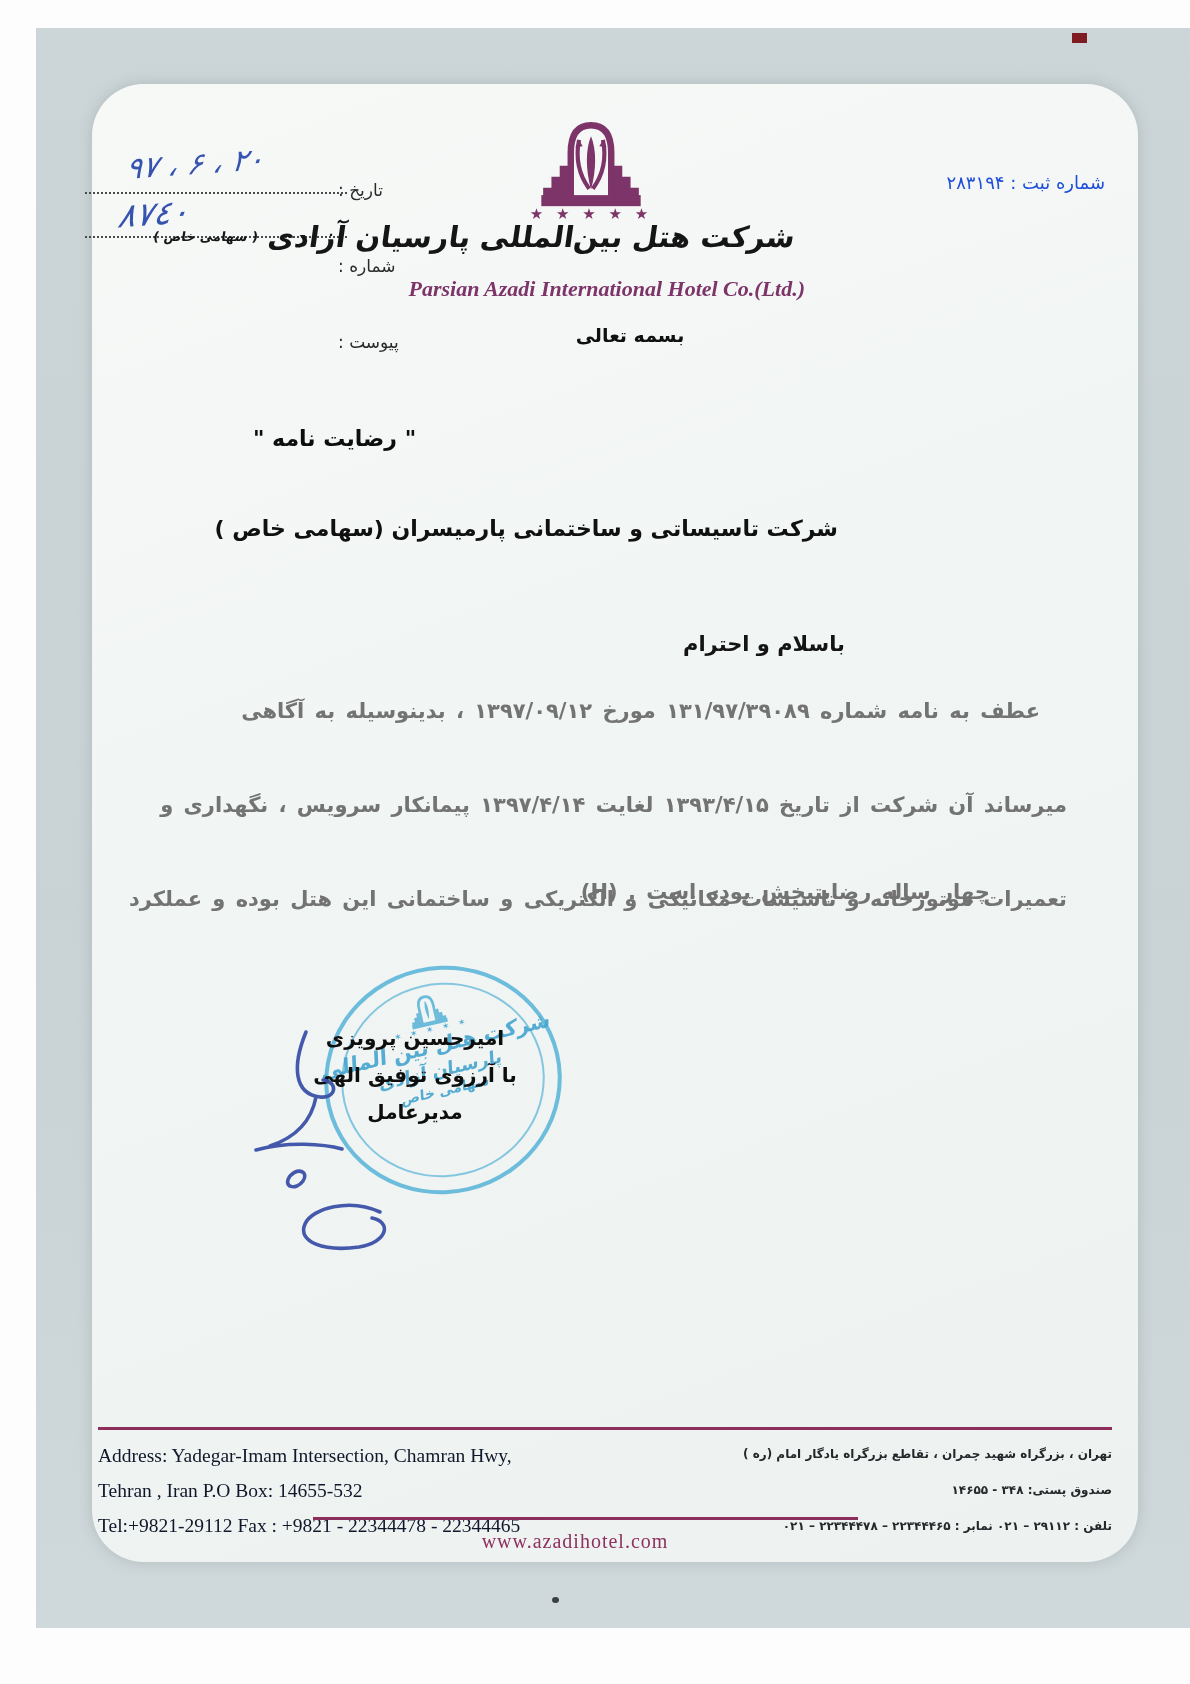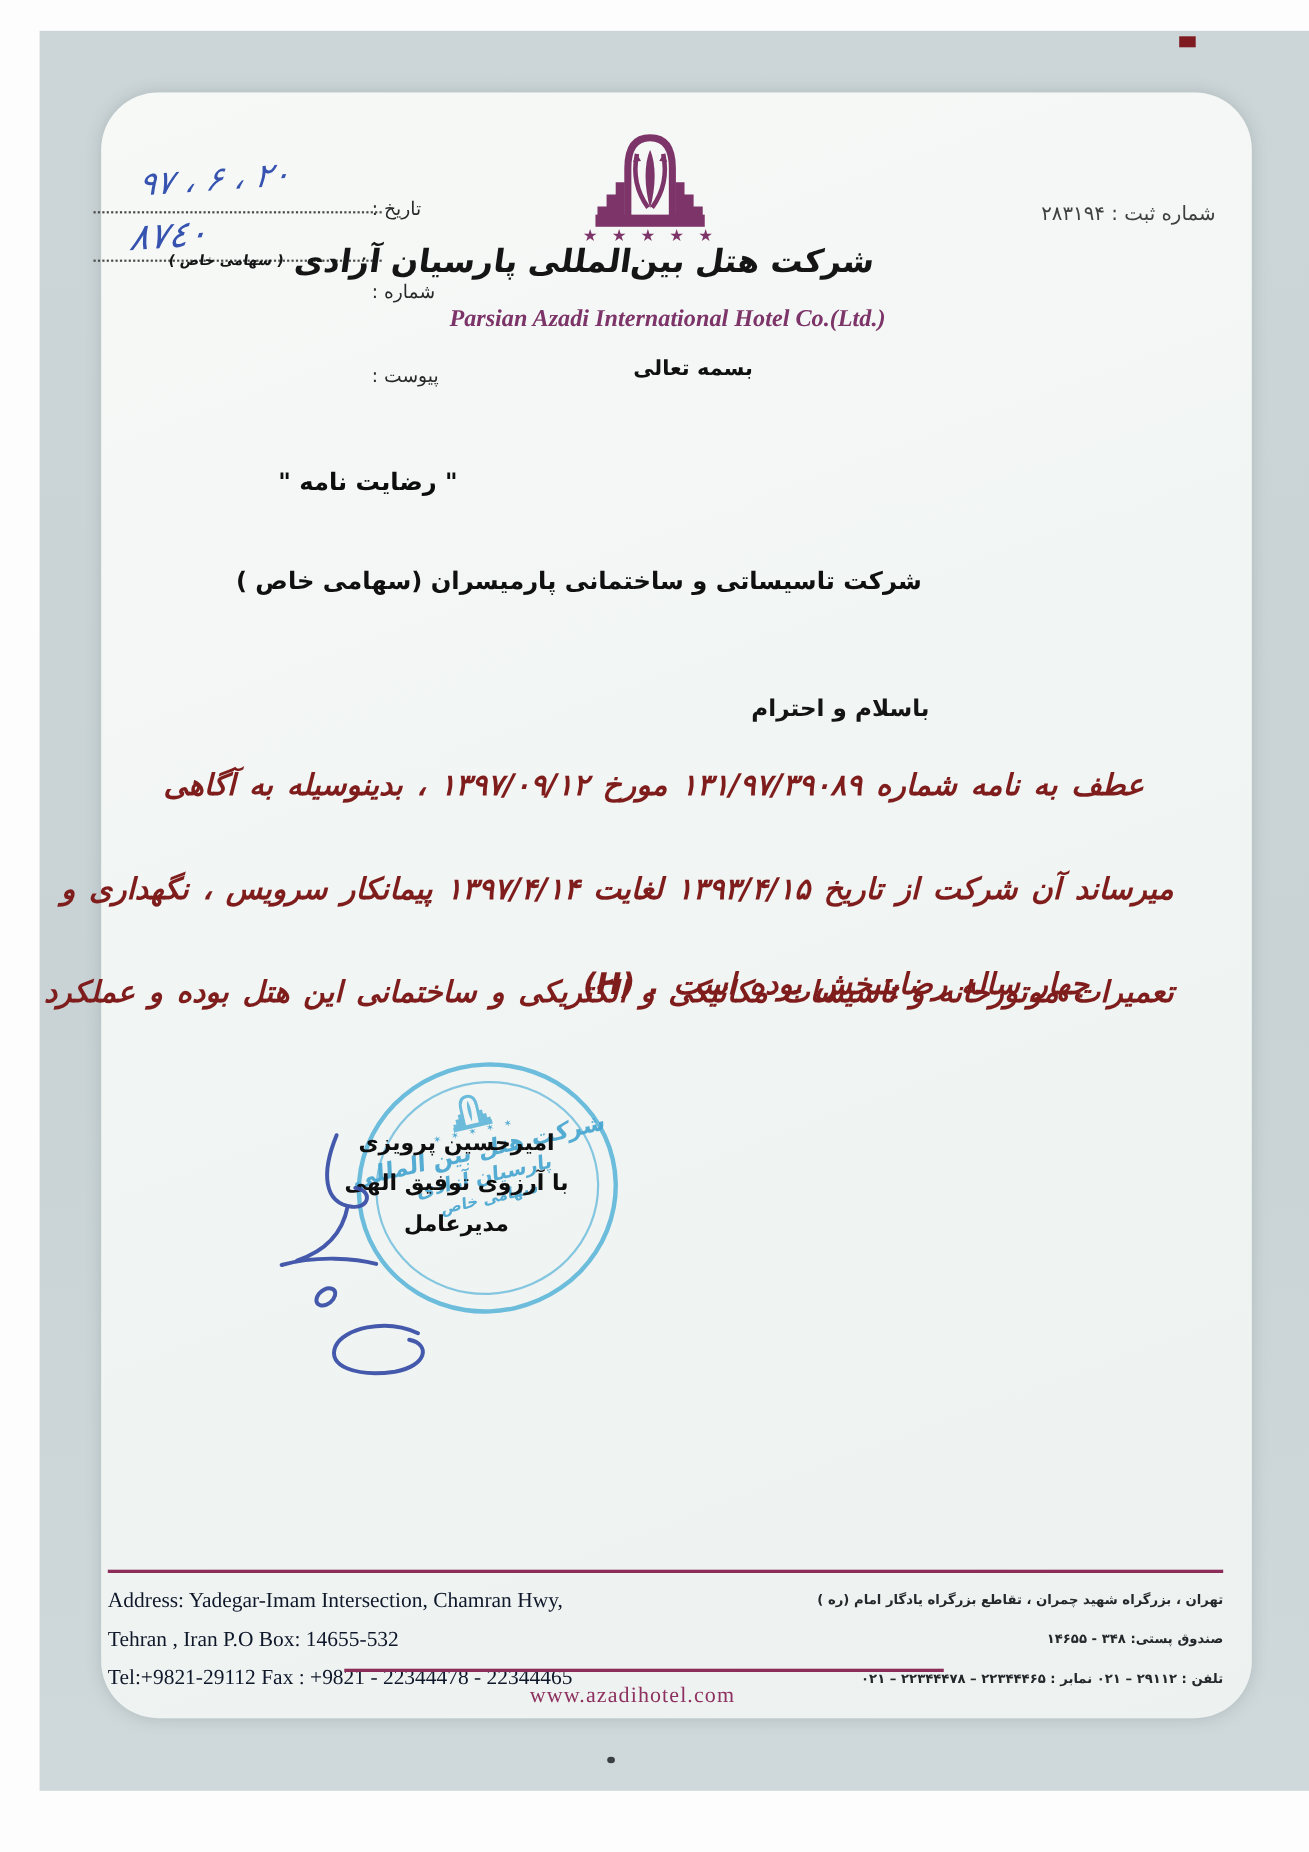--- a/index.html
+++ b/index.html
@@ -19,39 +19,39 @@
   
   .hw-labels{position:absolute;left:338px;top:150px;width:78px;color:#2a2a2a;font-size:17px;text-align:left;}
   .hw-labels div{height:46px;direction:rtl;margin-top:30px;}
   .dotline{position:absolute;left:85px;width:262px;border-bottom:2px dotted #4a4a4a;height:0;}
   .dl1{top:192px;} .dl2{top:236px;}
   .handw{position:absolute;color:#3653b0;font-style:italic;transform:rotate(-4deg) skewX(-10deg);}
   .hw-date{left:126px;top:146px;font-size:30px;direction:ltr;}
   .hw-num{left:118px;top:194px;font-size:33px;letter-spacing:3px;direction:ltr;}
 
   
-  .reg{position:absolute;right:85px;top:172px;text-align:center;font-size:18px;color:#404040;line-height:45px;}
+  .reg{position:absolute;right:85px;top:160px;text-align:center;font-size:18px;color:#1d4ed8;line-height:45px;}
 
   
   .emblem{position:absolute;left:535px;top:116px;width:112px;height:92px;}
   .stars{position:absolute;left:528px;top:205px;width:126px;text-align:center;color:#7d3469;
          font-size:15px;letter-spacing:4px;}
   .callig{position:absolute;left:375px;top:220px;width:420px;text-align:center;color:#151515;
           font-weight:bold;font-size:29px;transform:skewX(-8deg);}
   .callig .small{font-size:13px;font-weight:600;vertical-align:6px;}
   .en-name{position:absolute;left:385px;top:276px;width:420px;text-align:right;color:#7c3469;
            font-family:"Liberation Serif",serif;font-style:italic;font-size:22px;font-weight:600;}
   .bismillah{position:absolute;left:555px;top:324px;width:150px;text-align:center;
              font-weight:bold;font-size:19px;color:#101010;}
 
   
   .ltr-title{position:absolute;left:253px;top:426px;font-weight:bold;font-size:22px;color:#0d0d0d;}
   .recipient{position:absolute;right:352px;top:516px;font-weight:bold;font-size:22px;color:#101010;text-align:right;}
   .salutation{position:absolute;right:345px;top:632px;font-weight:bold;font-size:21px;color:#141414;}
-  .bodyline{position:absolute;font-weight:bold;font-size:27px;color:#7f1d1d;word-spacing:3px;font-style:italic;}
+  .bodyline{position:absolute;font-weight:bold;font-size:21px;color:#737373;word-spacing:3px;}
   .bl1{right:150px;top:699px;}
   .bl2{right:123px;top:793px;}
   .bl3{right:123px;top:887px;}
   .bl4{right:200px;top:880px;}
 
   
   .closing{position:absolute;left:300px;top:1020px;width:230px;text-align:center;z-index:3;
            font-weight:bold;font-size:20px;color:#0e0e0e;line-height:37px;}
   .stamp{position:absolute;left:324px;top:966px;width:230px;height:220px;z-index:2;
          border:4px solid rgba(85,178,216,.85);border-radius:50%;transform:rotate(-13deg);

